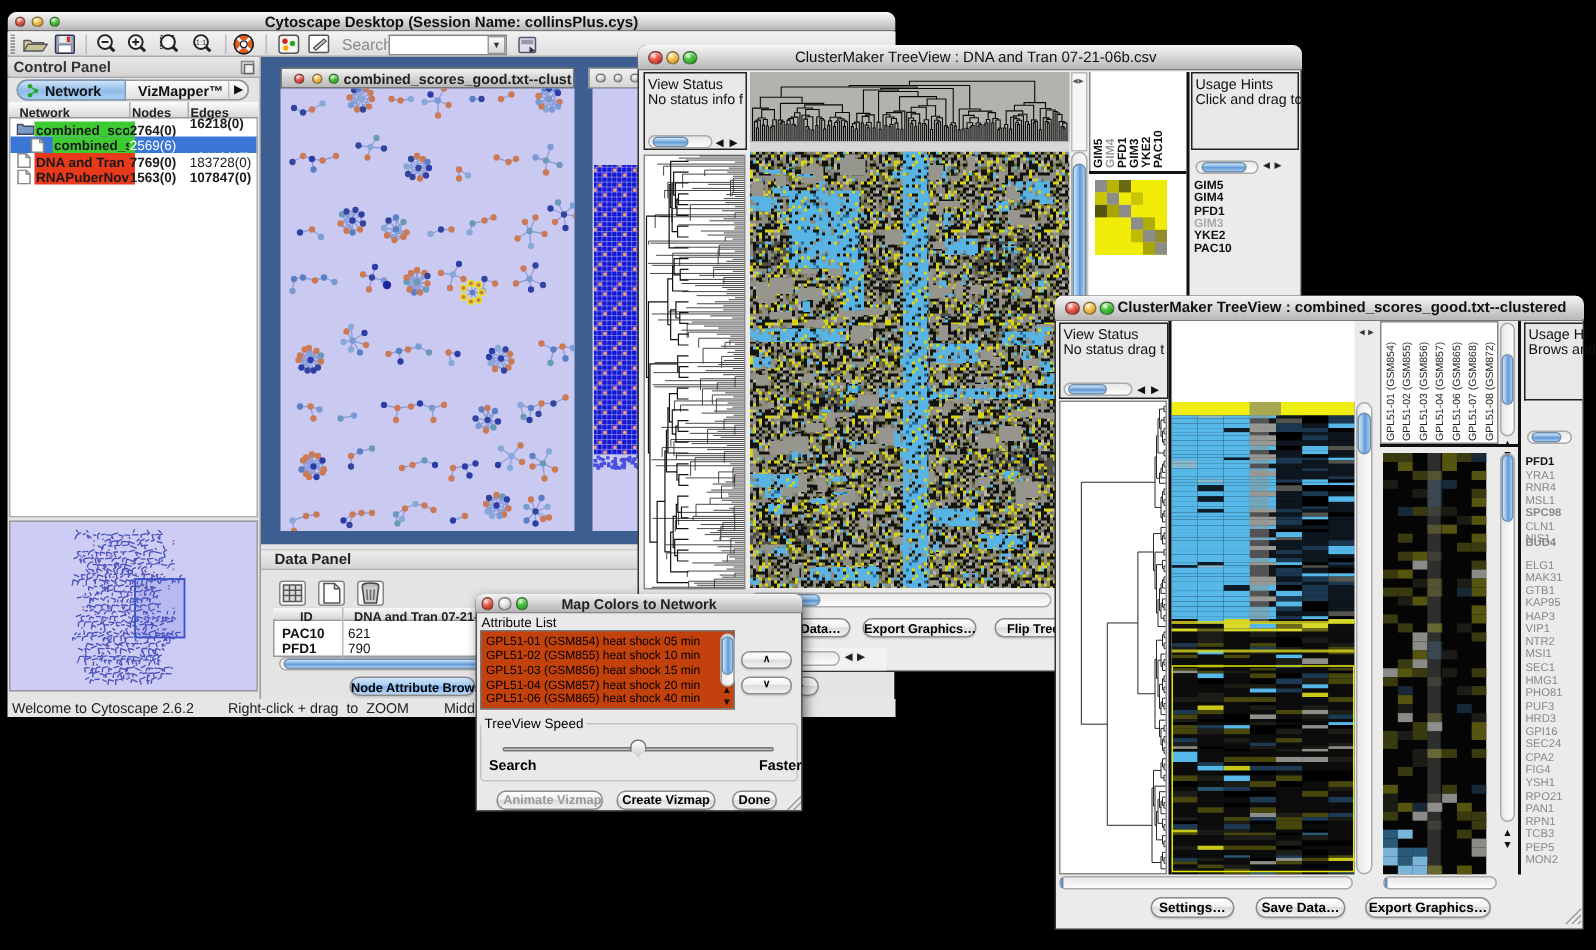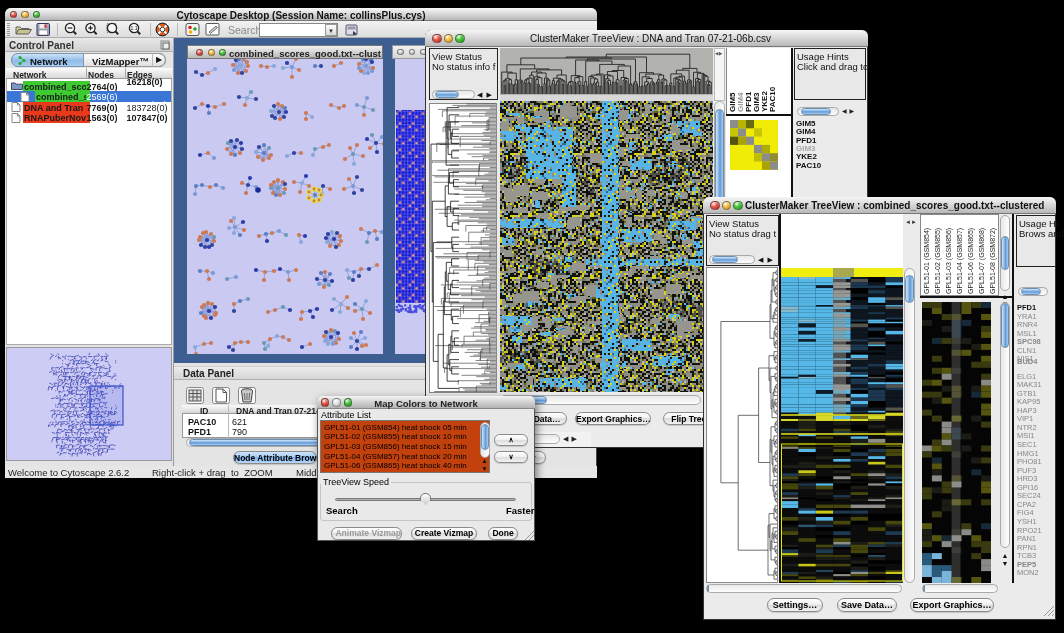--- a/index.html
+++ b/index.html
@@ -1741,21 +1741,21 @@
 <div class="tx" style="left:1017px;top:474.2px;font-size:7.5px;font-weight:normal;color:#888">HRD3</div>
 <div class="tx" style="left:1017px;top:482.8px;font-size:7.5px;font-weight:normal;color:#888">GPI16</div>
 <div class="tx" style="left:1017px;top:491.3px;font-size:7.5px;font-weight:normal;color:#888">SEC24</div>
 <div class="tx" style="left:1017px;top:499.9px;font-size:7.5px;font-weight:normal;color:#888">CPA2</div>
 <div class="tx" style="left:1017px;top:508.4px;font-size:7.5px;font-weight:normal;color:#888">FIG4</div>
 <div class="tx" style="left:1017px;top:517.0px;font-size:7.5px;font-weight:normal;color:#888">YSH1</div>
 <div class="tx" style="left:1017px;top:525.6px;font-size:7.5px;font-weight:normal;color:#888">RPO21</div>
 <div class="tx" style="left:1017px;top:534.1px;font-size:7.5px;font-weight:normal;color:#888">PAN1</div>
 <div class="tx" style="left:1017px;top:542.7px;font-size:7.5px;font-weight:normal;color:#888">RPN1</div>
 <div class="tx" style="left:1017px;top:551.2px;font-size:7.5px;font-weight:normal;color:#888">TCB3</div>
-<div class="tx" style="left:1017px;top:559.8px;font-size:7.5px;font-weight:bold;color:#888">PEP5</div>
+<div class="tx" style="left:1017px;top:559.8px;font-size:7.5px;font-weight:normal;color:#888">PEP5</div>
 <div class="tx" style="left:1017px;top:568.4px;font-size:7.5px;font-weight:normal;color:#888">MON2</div>
 <div style="position:absolute;left:706px;top:584px;width:196px;height:9px;border-radius:4.5px;background:linear-gradient(#e8e8e8,#fdfdfd);border:1px solid #aaa;">
     <div style="position:absolute;left:0px;top:0px;width:0px;height:7px;border-radius:4.5px;background:linear-gradient(#cfe5fa,#7fb0e2 45%,#5e98d8 55%,#a9cdf0);border:1px solid #6f8fb0"></div>
   </div>
 <div style="position:absolute;left:922px;top:584px;width:76px;height:9px;border-radius:4.5px;background:linear-gradient(#e8e8e8,#fdfdfd);border:1px solid #aaa;">
     <div style="position:absolute;left:0px;top:0px;width:0px;height:7px;border-radius:4.5px;background:linear-gradient(#cfe5fa,#7fb0e2 45%,#5e98d8 55%,#a9cdf0);border:1px solid #6f8fb0"></div>
   </div>
 <div style="position:absolute;left:767px;top:598px;width:56px;height:14px;border-radius:7.0px;background:linear-gradient(#ffffff,#f0f0f0 45%,#dcdcdc 50%,#f2f2f2);border:1px solid #8a8a8a;box-shadow:0 1px 1px rgba(0,0,0,.15);text-align:center;line-height:13px;font-size:9px;font-weight:bold;color:#000;white-space:nowrap">Settings…</div>
 <div style="position:absolute;left:837px;top:598px;width:60px;height:14px;border-radius:7.0px;background:linear-gradient(#ffffff,#f0f0f0 45%,#dcdcdc 50%,#f2f2f2);border:1px solid #8a8a8a;box-shadow:0 1px 1px rgba(0,0,0,.15);text-align:center;line-height:13px;font-size:9px;font-weight:bold;color:#000;white-space:nowrap">Save Data…</div>
 <div style="position:absolute;left:910px;top:598px;width:84px;height:14px;border-radius:7.0px;background:linear-gradient(#ffffff,#f0f0f0 45%,#dcdcdc 50%,#f2f2f2);border:1px solid #8a8a8a;box-shadow:0 1px 1px rgba(0,0,0,.15);text-align:center;line-height:13px;font-size:9px;font-weight:bold;color:#000;white-space:nowrap">Export Graphics…</div>

